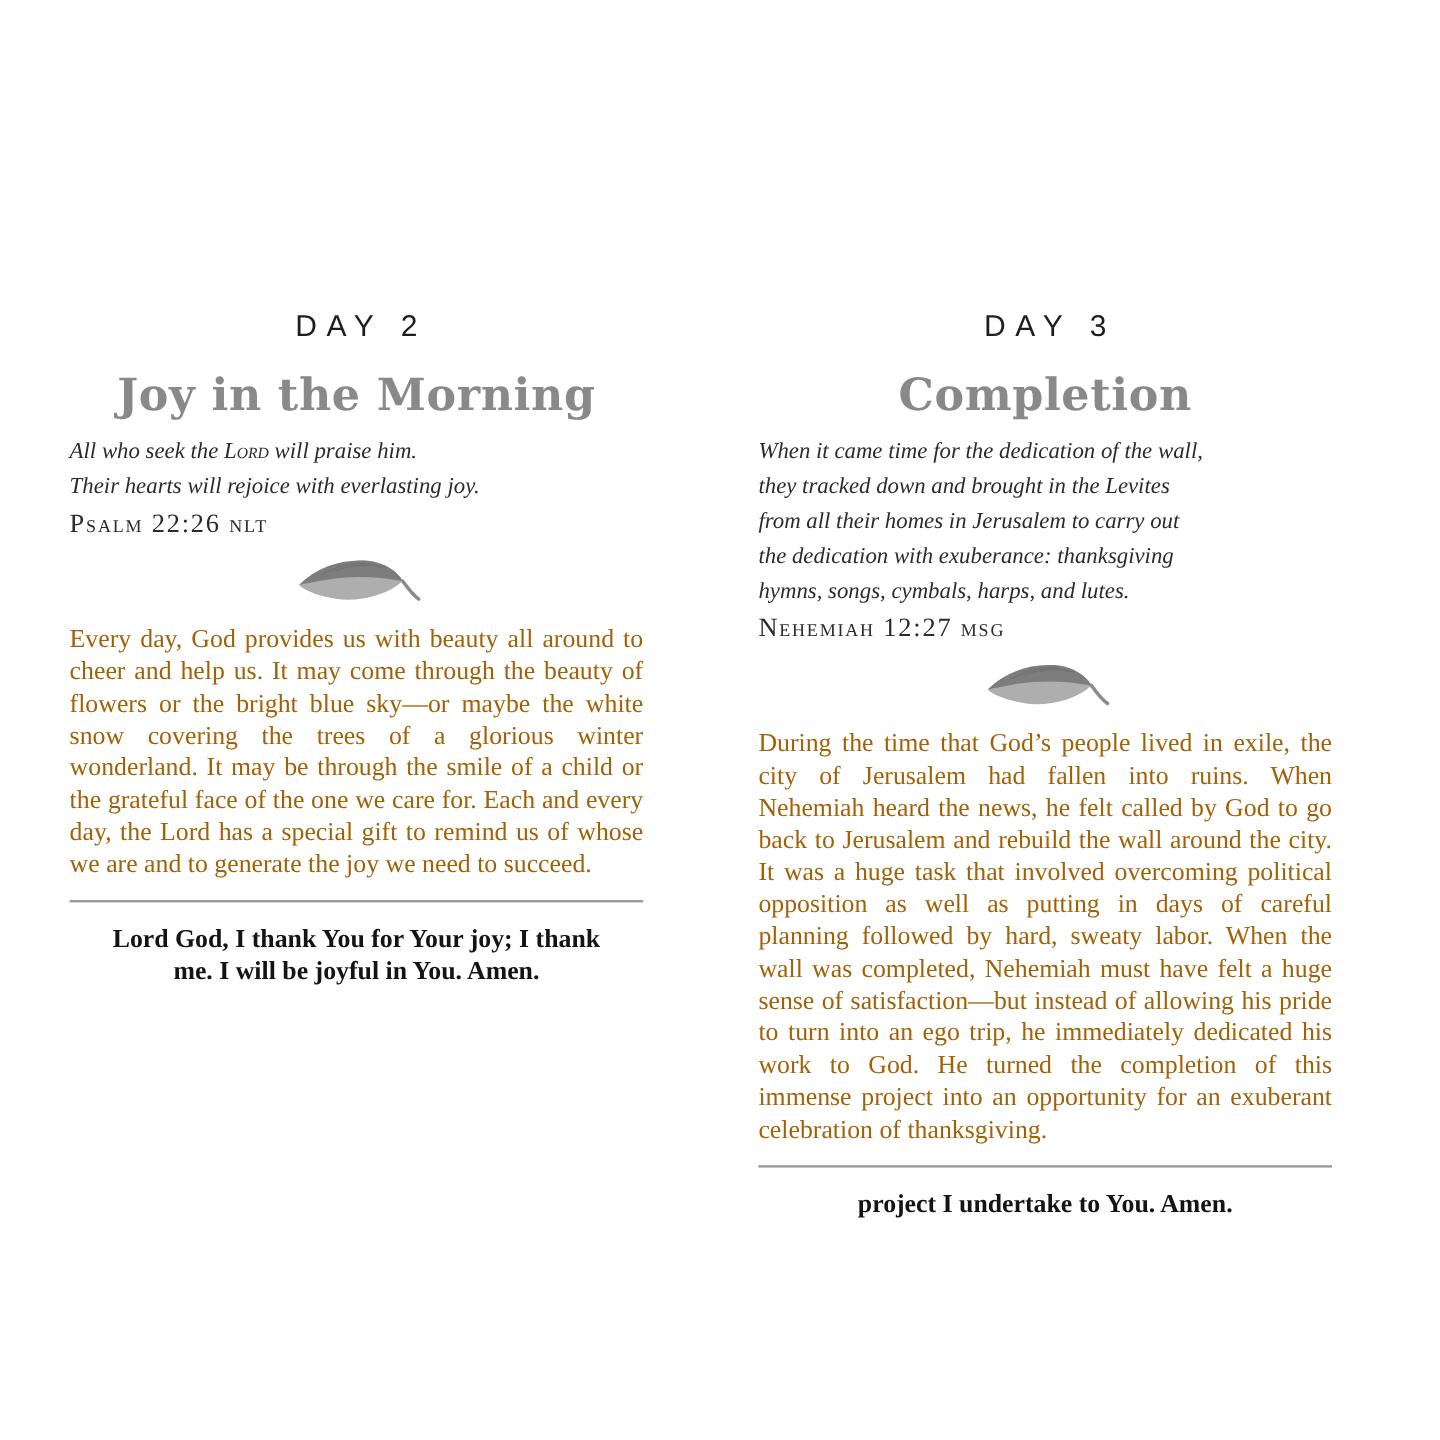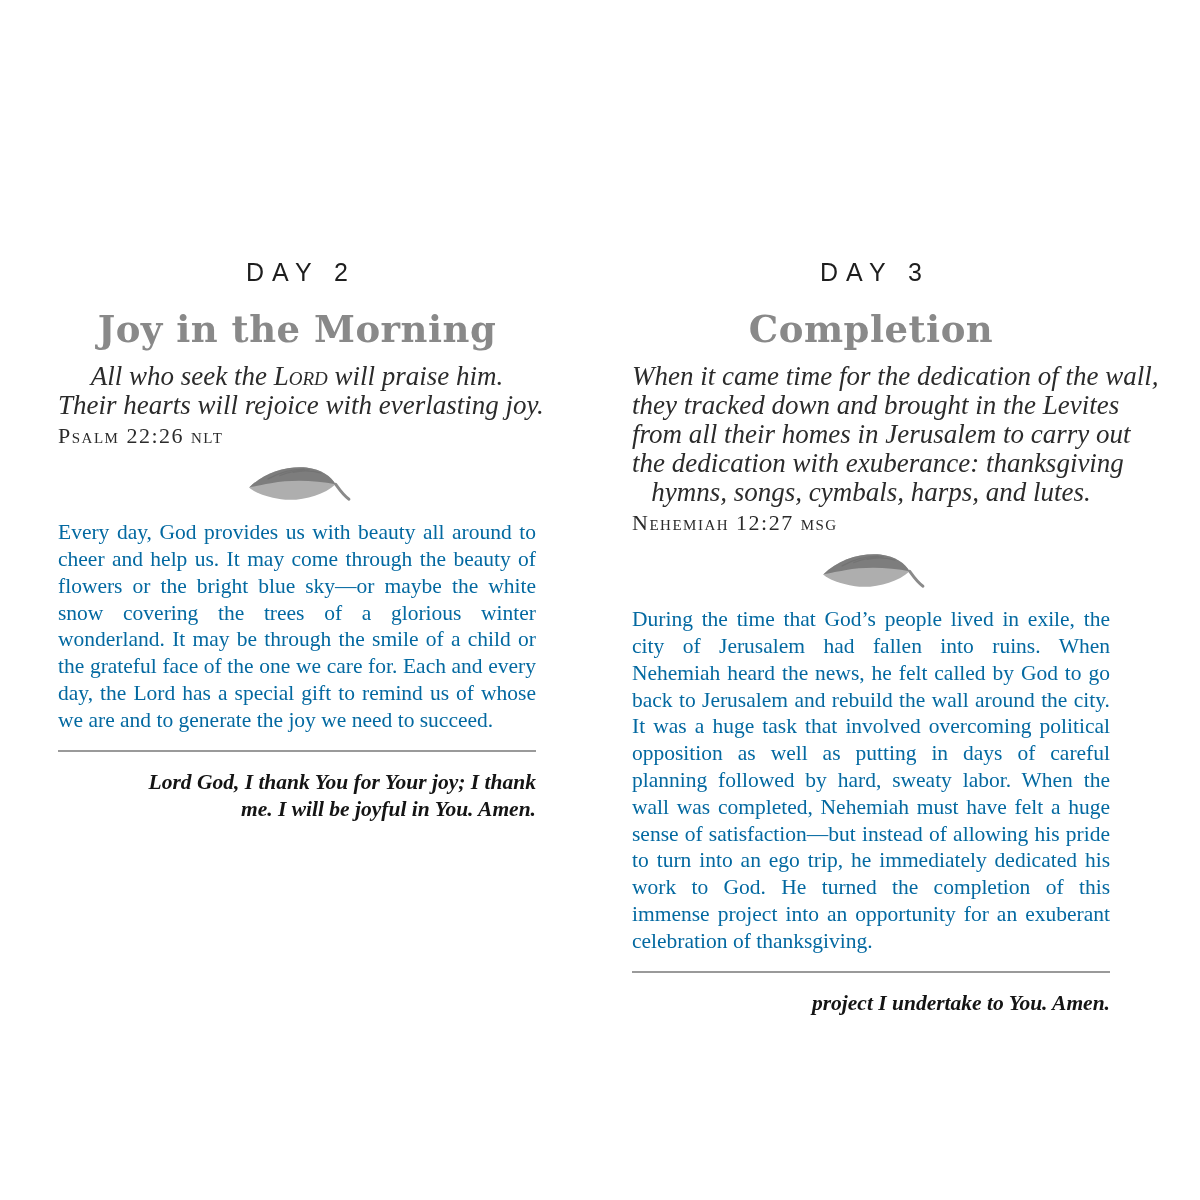--- a/index.html
+++ b/index.html
@@ -38,23 +38,23 @@
     font-family: "DejaVu Serif", serif;
     font-size: 37px;
     font-weight: 700;
     line-height: 1.06;
     letter-spacing: 0.5px;
     text-align: center;
     color: #898989;
   }
   .scripture {
     margin-top: 13px;
-    text-align: center;
+    text-align: left;
     font-style: italic;
-    font-size: 27px;
+    font-size: 19px;
     line-height: 29px;
     color: #2b2b2b;
   }
   .scripture .line { white-space: nowrap; }
   .smallcaps { font-variant: small-caps; font-style: italic; }
   .reference {
     margin-top: 3px;
     text-align: left;
     font-variant: small-caps;
     font-size: 22px;
@@ -66,33 +66,32 @@
     margin: 10px auto 6px auto;
     width: 118px;
     height: 52px;
   }
   .leaf-wrap svg { display: block; width: 100%; height: 100%; }
   .body-text {
     margin-top: 8px;
     font-size: 21.5px;
     line-height: 26.8px;
     text-align: justify;
-    color: #0369a1;
+    color: #a16207;
   }
   .divider {
     margin-top: 16px;
     border: none;
     border-top: 2px solid #9a9a9a;
     height: 0;
   }
   .prayer {
     margin-top: 17px;
-    text-align: right;
+    text-align: center;
     font-weight: bold;
-    font-style: italic;
     font-size: 21.5px;
     line-height: 27.5px;
     color: #141414;
   }
   .prayer .line { white-space: nowrap; }
 </style>
 </head>
 <body>
 
 <div class="column left">

